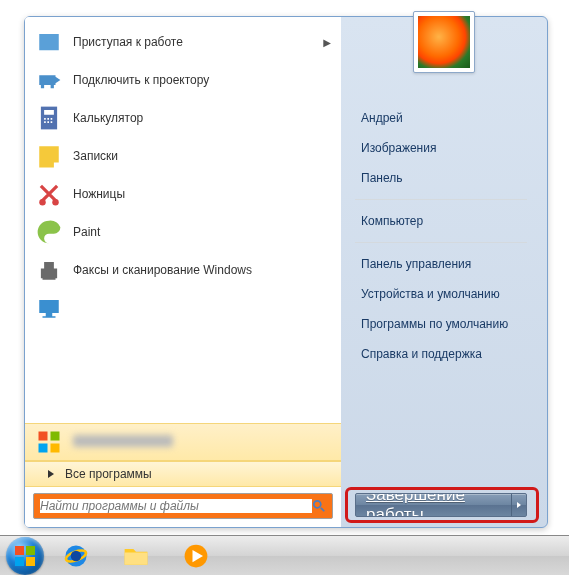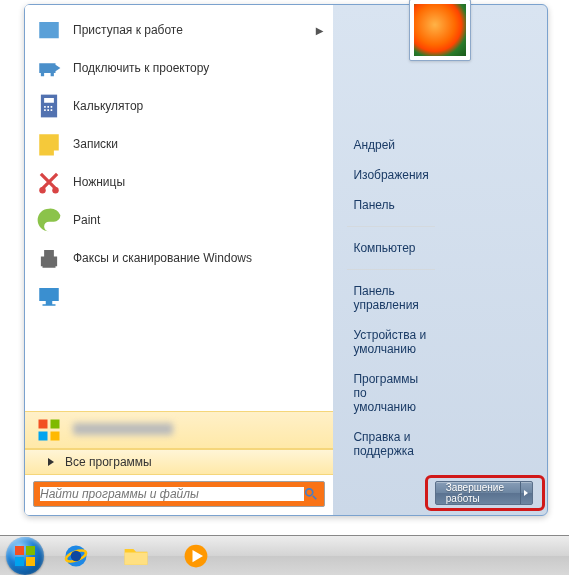--- a/index.html
+++ b/index.html
@@ -5,21 +5,21 @@
 * { margin: 0; padding: 0; box-sizing: border-box; }
 body {
   width: 569px; height: 575px;
   font-family: "Segoe UI", Tahoma, sans-serif;
   font-size: 12px;
   background: #fff;
   position: relative;
 }
 .startmenu {
   position: absolute;
-  left: 24px; top: 4px;
+  left: 24px; top: 16px;
   width: 524px; height: 512px;
   border: 1px solid #7ba2ce;
   border-radius: 6px;
   display: flex;
   background: linear-gradient(to bottom, #d9e4f1, #cbd8e8);
   box-shadow: 0 2px 6px rgba(0,0,0,0.2);
   overflow: visible;
 }
 .left-pane {
   width: 316px;
@@ -88,24 +88,23 @@
   border: none;
   outline: none;
   font-style: italic;
   color: #777;
   font-size: 12px;
 }
 .search .sicon { color: #4a7dc4; font-size: 14px; }
 .right-pane {
   flex: 1;
   position: relative;
-  padding: 86px 14px 10px 14px;
-  display: flex;
-  flex-direction: row;
-  align-items: center;
+  padding: 86px 20px 10px 14px;
+  display: flex;
+  flex-direction: column;
 }
 .avatar {
   position: absolute;
   top: -6px; left: 50%;
   transform: translateX(-50%);
   width: 62px; height: 62px;
   border: 1px solid #8da8c9;
   border-radius: 2px;
   background: #fff;
   padding: 4px;
@@ -143,23 +142,24 @@
   border-radius: 2px;
   overflow: hidden;
   background: linear-gradient(to bottom, #879db7 0%, #6d86a2 49%, #5a7290 50%, #6c85a1 100%);
   box-shadow: inset 0 1px 0 rgba(255,255,255,0.3);
 }
 .shutdown-btn .main {
   padding: 0 10px;
   display: flex;
   align-items: center;
   color: #fff;
-  font-size: 10px;
+  font-size: 17px;
   text-shadow: 0 1px 1px rgba(0,0,0,0.3);
   cursor: pointer;
+  text-decoration: underline;
 }
 .shutdown-btn .more {
   width: 18px;
   border-left: 1px solid #4e6580;
   display: flex;
   align-items: center;
   justify-content: center;
   color: #fff;
   font-size: 9px;
   cursor: pointer;

